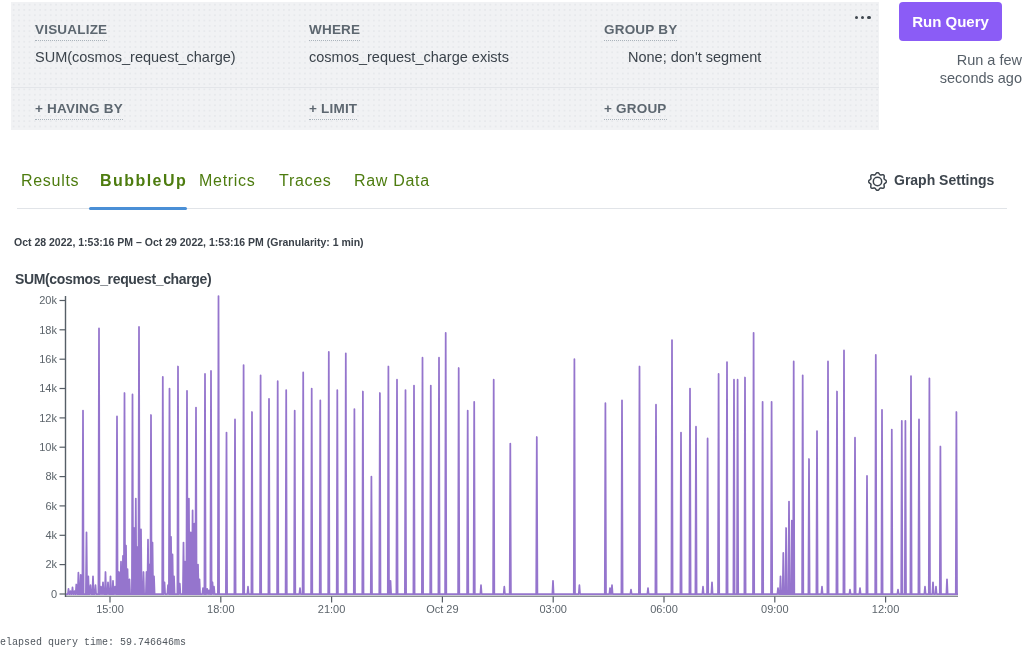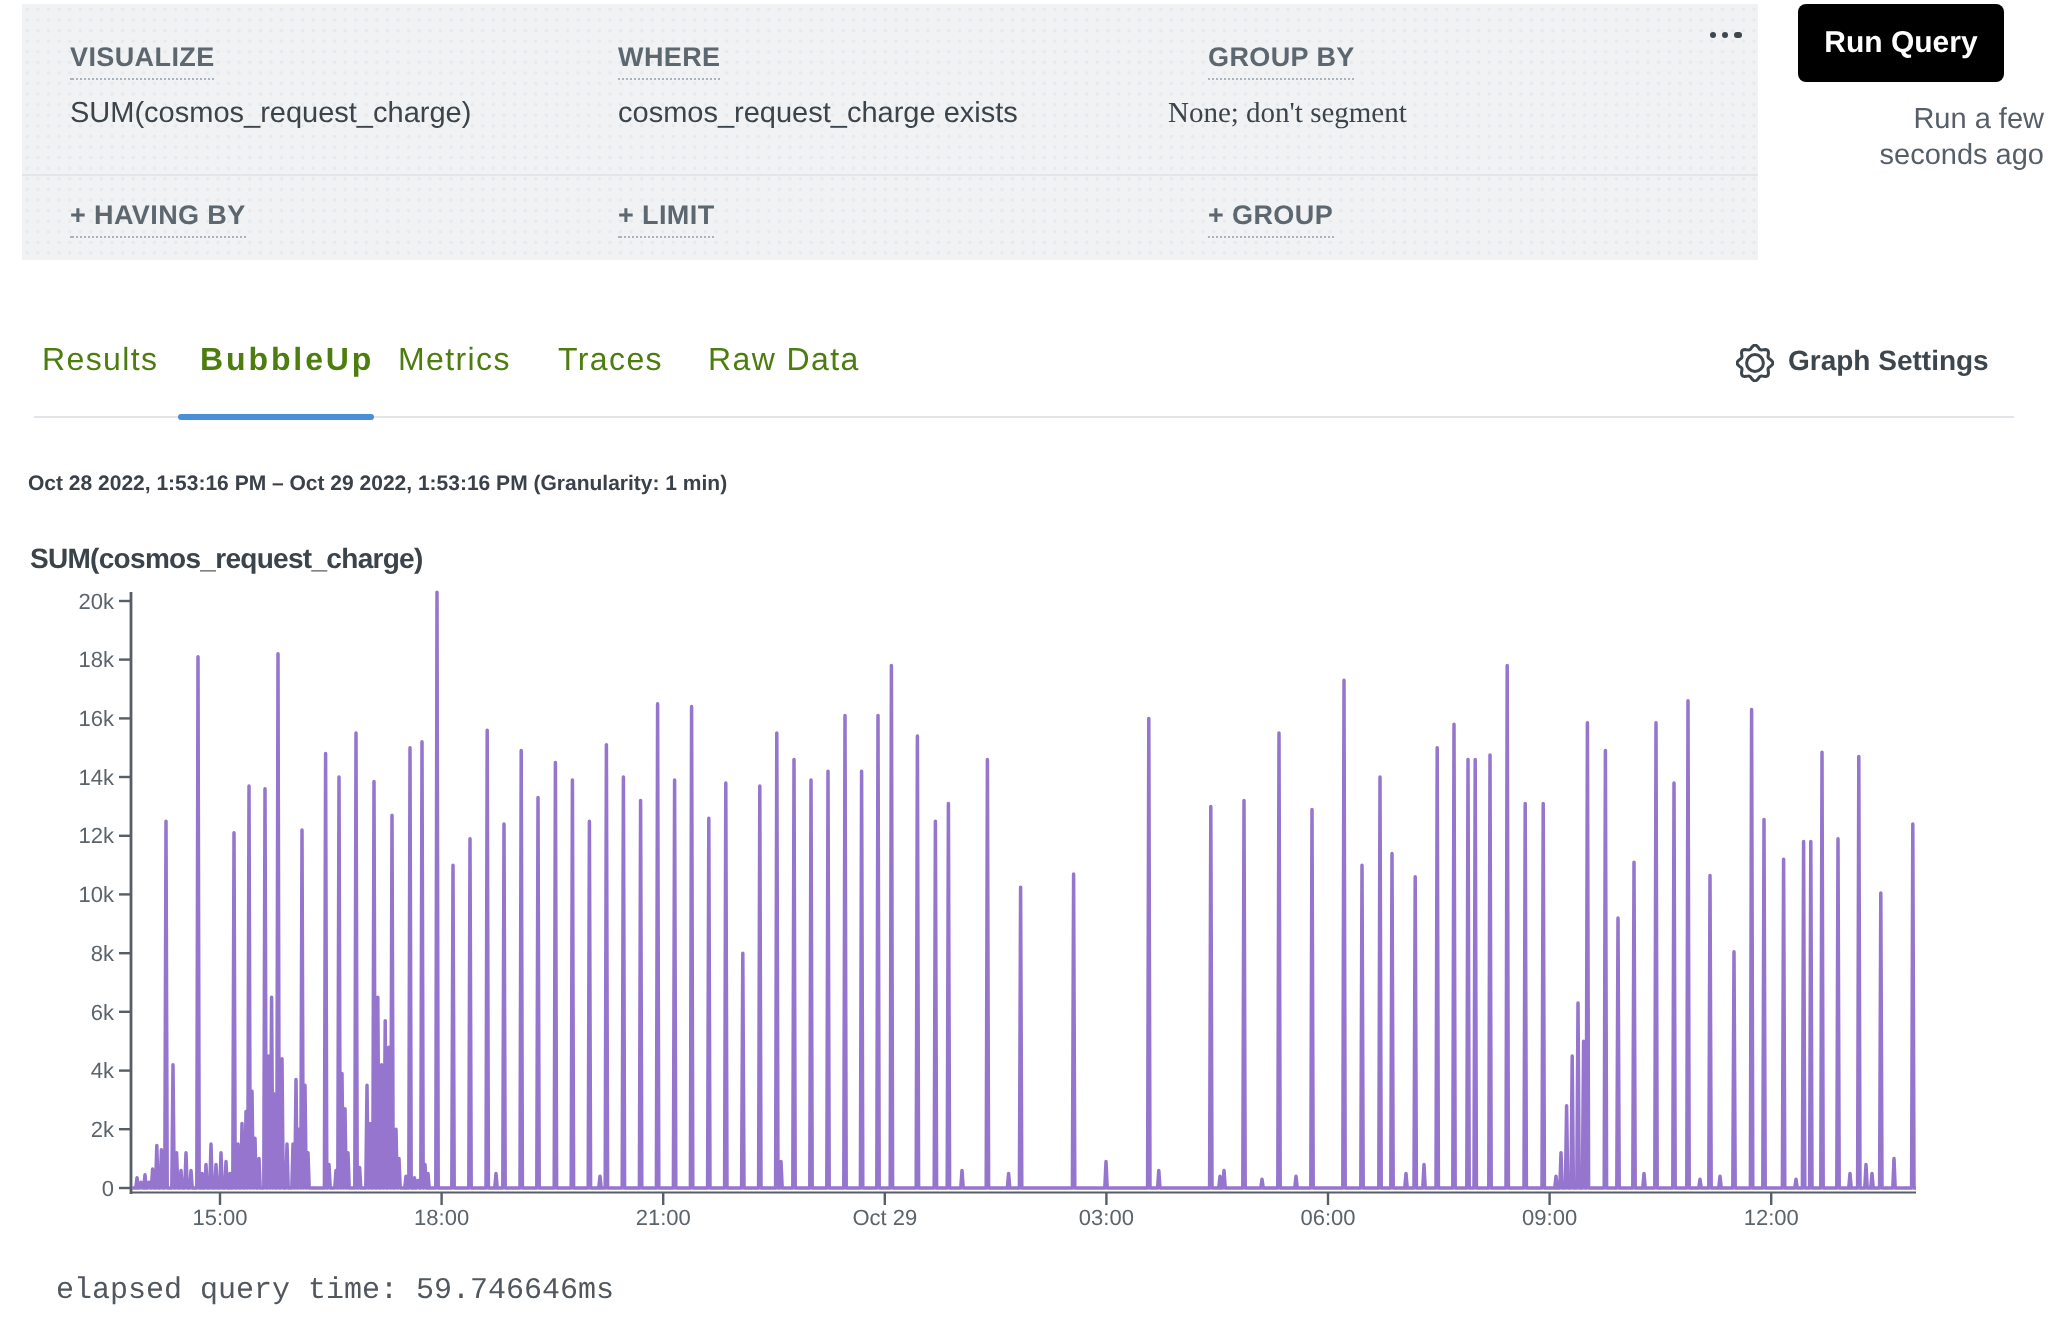--- a/index.html
+++ b/index.html
@@ -6,43 +6,43 @@
 .abs { position:absolute; }
 .panel { left:11px; top:2px; width:868px; height:128px; background-color:#f1f2f4;
   background-image: radial-gradient(circle, #e7e9ec 0.85px, rgba(0,0,0,0) 1px);
   background-size: 5.3px 5.3px; }
 .pdiv { left:11px; top:87px; width:868px; height:1px; background:#e3e5e9; }
 .plabel { font-size:13.5px; font-weight:bold; color:#5d6770; letter-spacing:0.2px;
   border-bottom:1px dotted #aab3bb; padding-bottom:3px; display:inline-block; }
 .pval { font-size:14.5px; color:#3b434b; }
 .dots { display:flex; gap:3px; }
 .dots span { width:3.2px; height:3.2px; border-radius:50%; background:#3e464e; }
-.runbtn { left:899px; top:2px; width:103px; height:39px; background:#000000; border-radius:4px;
+.runbtn { left:899px; top:2px; width:103px; height:39px; background:#8b5cf6; border-radius:4px;
   color:#fff; font-size:15px; font-weight:bold; display:flex; align-items:center; justify-content:center; }
 .ranago { left:880px; top:52px; width:142px; text-align:right; font-size:14.5px; color:#565f68; line-height:17.5px; }
 .tab { font-size:16px; color:#4d7c0f; top:172px; letter-spacing:0.7px; }
 .tabact { font-weight:bold; letter-spacing:1.45px; }
 .tabline { left:17px; top:208px; width:990px; height:1px; background:#e1e4e8; }
 .tabblue { left:89px; top:207px; width:98px; height:3px; background:#4a8fd6; border-radius:2px; }
 .gs { left:868px; top:172px; display:flex; gap:7px; font-size:14px; font-weight:bold; color:#3d454d; }
 .daterange { left:14px; top:236px; font-size:10.5px; font-weight:bold; color:#3a4149; }
 .ctitle { left:15px; top:271px; font-size:14px; font-weight:bold; color:#3b434b; letter-spacing:-0.35px; }
 .axt { font-size:11px; fill:#5c646b; font-family:"Liberation Sans", sans-serif; }
-.elapsed { left:28px; top:637px; font-size:15px; font-family:"Liberation Mono", monospace; color:#50575e; }
+.elapsed { left:0; top:637px; font-size:10px; font-family:"Liberation Mono", monospace; color:#50575e; }
 </style></head>
 <body>
 <div class="abs panel"></div>
 <div class="abs pdiv"></div>
 
 <div class="abs" style="left:35px; top:20px;"><span class="plabel">VISUALIZE</span></div>
 <div class="abs pval" style="left:35px; top:49px;">SUM(cosmos_request_charge)</div>
 <div class="abs" style="left:309px; top:20px;"><span class="plabel">WHERE</span></div>
 <div class="abs pval" style="left:309px; top:49px;">cosmos_request_charge exists</div>
 <div class="abs" style="left:604px; top:20px;"><span class="plabel">GROUP BY</span></div>
-<div class="abs pval" style="left:584px; top:49px;font-family:Liberation Serif, serif;">None; don't segment</div>
+<div class="abs pval" style="left:628px; top:49px;">None; don't segment</div>
 <div class="abs dots" style="left:855px; top:16px;">
     <span></span>
     <span></span>
     <span></span>
   </div>
 
 <div class="abs" style="left:35px; top:99px;"><span class="plabel">+ HAVING BY</span></div>
 <div class="abs" style="left:309px; top:99px;"><span class="plabel">+ LIMIT</span></div>
 <div class="abs" style="left:604px; top:99px;"><span class="plabel">+ GROUP</span></div>
 

